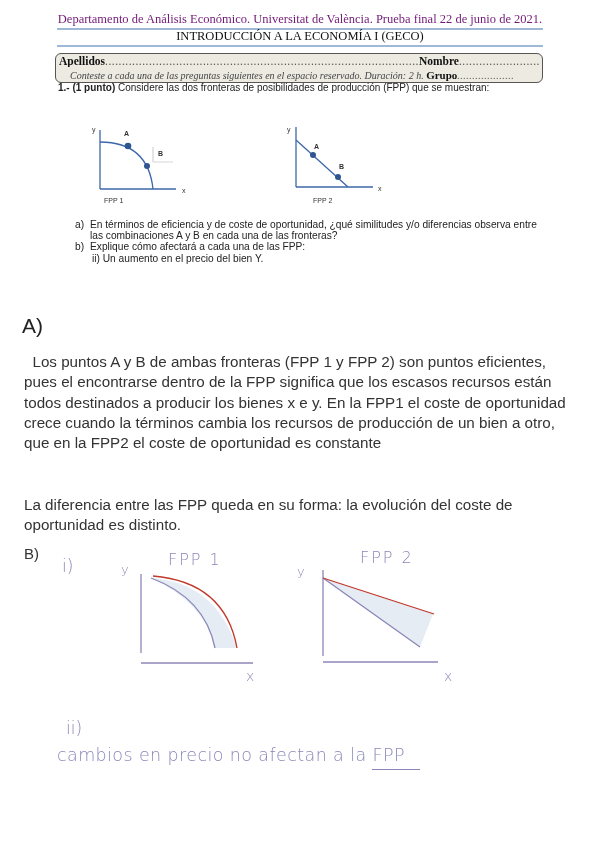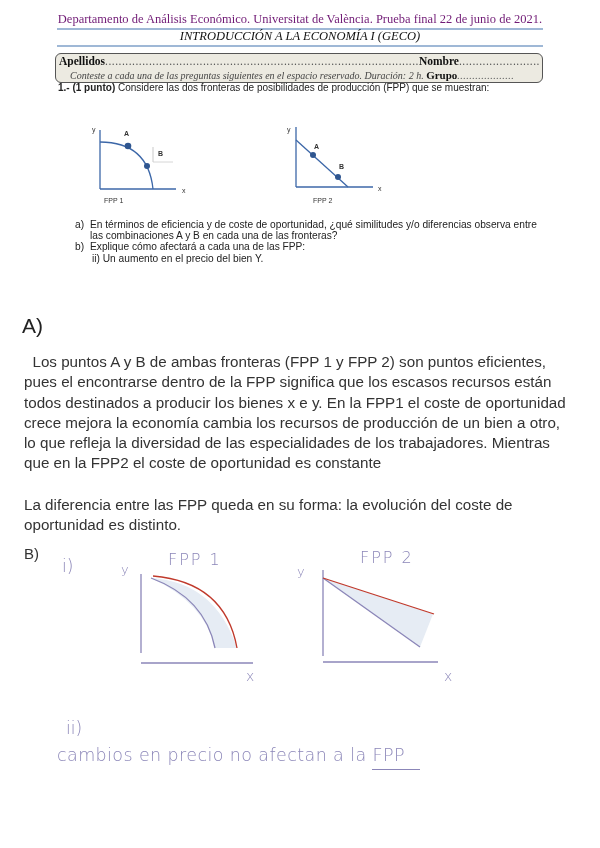--- a/index.html
+++ b/index.html
@@ -1,21 +1,21 @@
 <!DOCTYPE html>
 <html><head>
 <meta charset="utf-8">
 <style>
   html, body { margin:0; padding:0; background:#ffffff; }
   body { width:600px; height:848px; position:relative; overflow:hidden; font-family:"Liberation Sans", sans-serif; color:#222; }
   .abs { position:absolute; }
   .serif { font-family:"Liberation Serif", serif; }
   .hdr-line1 { left:0; width:600px; top:12px; text-align:center; font-size:12.5px; color:#701a75; }
   .rule { left:57px; width:486px; height:2px; background:#9fb8d6; }
-  .hdr-line2 { left:0; width:600px; top:29px; text-align:center; font-size:12.5px; color:#111;font-style:italic; }
+  .hdr-line2 { left:0; width:600px; top:29px; text-align:center; font-size:12.5px; color:#111; }
   .namebox { left:55px; top:53px; width:488px; height:30px; border:1.5px solid #555; border-radius:6px; background:#eceae1; box-sizing:border-box; }
   .nb-row1 { left:3px; top:1px; font-size:11.5px; white-space:nowrap; color:#111; width:480px; overflow:hidden; }
   .nb-row2 { left:14px; top:15px; font-size:10px; white-space:nowrap; color:#444; font-style:italic; width:480px; overflow:hidden; }
   .dots { color:#555; letter-spacing:0.5px; }
   .q1 { left:58px; top:82px; font-size:10px; color:#222; }
   .q1 b { font-weight:bold; }
   .qlist { left:75px; top:219px; font-size:10.2px; line-height:11.2px; color:#222; width:470px; }
   .qlist .it { display:flex; }
   .qlist .lab { width:15px; flex:none; }
   .qlist .sub { padding-left:17px; }
@@ -88,22 +88,21 @@
     <span>ii)</span>
     <span>Un aumento en el precio del bien Y.</span>
   </div>
 </div>
 
 <div class="abs ansA-h">A)</div>
 <div class="abs para" style="top:352px;">
   <div style="white-space:pre;">  Los puntos A y B de ambas fronteras (FPP 1 y FPP 2) son puntos eficientes,</div>
   <div>pues el encontrarse dentro de la FPP significa que los escasos recursos están</div>
   <div>todos destinados a producir los bienes x e y. En la FPP1 el coste de oportunidad</div>
-  <div>crece mejora la economía cambia los recursos de producción de un bien a otro,</div>
-  <div>lo que refleja la diversidad de las especialidades de los trabajadores. Mientras</div>
+  <div>crece cuando la términos cambia los recursos de producción de un bien a otro,</div>
   <div>que en la FPP2 el coste de oportunidad es constante</div>
 </div>
 <div class="abs para" style="top:495px;">
   <div>La diferencia entre las FPP queda en su forma: la evolución del coste de</div>
   <div>oportunidad es distinto.</div>
 </div>
 
 <div class="abs ansB-h">B)</div>
 
 <div class="hand" style="left:62px;top:556px;font-size:17px;">i)</div>

